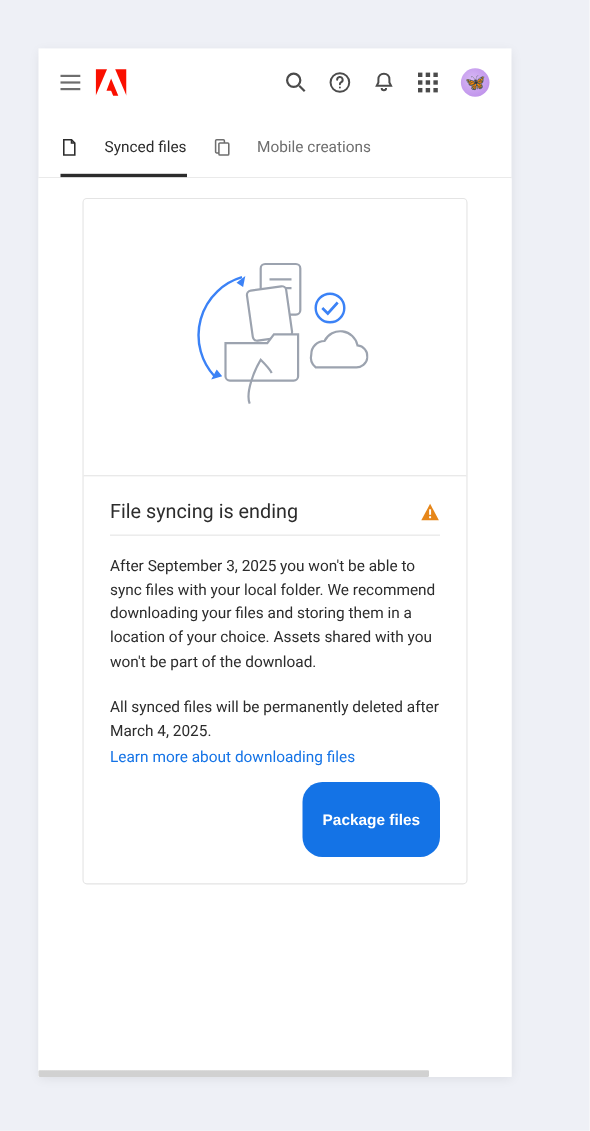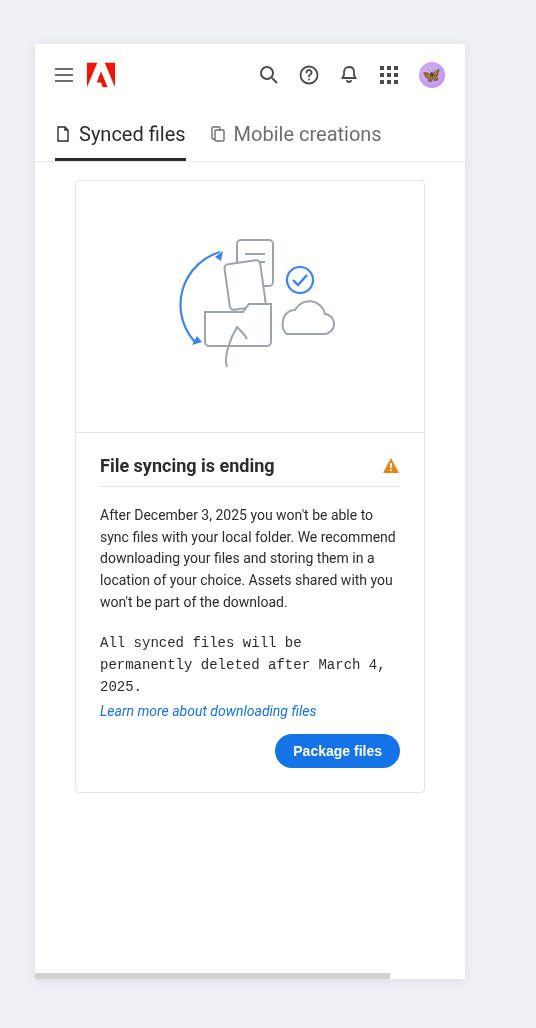--- a/index.html
+++ b/index.html
@@ -50,52 +50,52 @@
     .avatar::after {
       content:"🦋"; font-size:15px; position:absolute;
     }
     .tabs {
       display:flex; gap: 24px; padding: 0 20px;
       border-bottom: 1px solid #e8e8e8;
       height: 56px;
       align-items: center;
     }
     .tab {
-      display:flex; align-items:center; gap:8px;
+      display:flex; align-items:center; gap:24px;
       height:100%;
-      color:#2c2c2c; font-size:20px;
+      color:#2c2c2c; font-size:14px;
       cursor:pointer;
       position:relative;
     }
     .tab.active::after {
       content:""; position:absolute; left:0; right:0; bottom:0;
       height:3px; background:#2c2c2c;
     }
     .tab.inactive { color:#6e6e6e;justify-content:center; }
     .tab svg { width:16px; height:16px; }
     .content { padding: 18px 40px; flex:1; background:#fff; }
     .card {
       border:1px solid #e4e4e4; border-radius:4px;
       background:#fff;
     }
     .card-illustration {
       height: 252px; display:flex; align-items:center; justify-content:center;
       border-bottom:1px solid #e4e4e4;
     }
     .card-body { padding: 22px 24px 24px; }
     .card-title-row { display:flex; justify-content:space-between; align-items:center; padding-bottom:10px; border-bottom:1px solid #e4e4e4; }
-    .card-title { font-size:18px; font-weight:700; color:#2c2c2c; }
+    .card-title { font-size:18px; font-weight:400; color:#2c2c2c; }
     .warn-icon { color:#e68619; }
     .card-text { font-size:14px; color:#2c2c2c; line-height:1.55; margin-top:18px; }
-    .card-text + .card-text { margin-top:20px;font-family:Liberation Mono, monospace; }
-    .link { color:#1473e6; font-size:14px; cursor:pointer; display:inline-block; margin-top:4px;font-style:italic; }
+    .card-text + .card-text { margin-top:20px; }
+    .link { color:#1473e6; font-size:14px; cursor:pointer; display:inline-block; margin-top:4px; }
     .actions { display:flex; justify-content:flex-end; margin-top:14px; }
     .primary-btn {
       background:#1473e6; color:#fff; border:none;
-      padding:9px 18px; border-radius:18px; font-size:14px; font-weight:600;
+      padding:26px 18px; border-radius:18px; font-size:14px; font-weight:600;
       cursor:pointer;
     }
     .scroll-shadow {
       position:absolute; left:35px; bottom:49px; width:355px; height:6px;
       background:linear-gradient(to right, rgba(0,0,0,0.18), rgba(0,0,0,0.18));
       border-radius:1px;
     }
   </style>
 </head>
 <body>
@@ -189,21 +189,21 @@
       </div>
       <div class="card-body">
         <div class="card-title-row">
           <div class="card-title">File syncing is ending</div>
           <svg class="warn-icon" width="18" height="18" viewBox="0 0 18 18">
             <path fill="#e68619" d="M9 1 L17 16 H1 Z"></path>
             <rect x="8.1" y="6" width="1.8" height="5" fill="#fff"></rect>
             <rect x="8.1" y="12.3" width="1.8" height="1.8" fill="#fff"></rect>
           </svg>
         </div>
-        <p class="card-text">After December 3, 2025 you won't be able to sync files with your local folder. We recommend downloading your files and storing them in a location of your choice. Assets shared with you won't be part of the download.</p>
+        <p class="card-text">After September 3, 2025 you won't be able to sync files with your local folder. We recommend downloading your files and storing them in a location of your choice. Assets shared with you won't be part of the download.</p>
         <p class="card-text">All synced files will be permanently deleted after March 4, 2025.</p>
         <a class="link">Learn more about downloading files</a>
         <div class="actions">
           <button class="primary-btn">Package files</button>
         </div>
       </div>
     </div>
   </div>
 
 </div>

